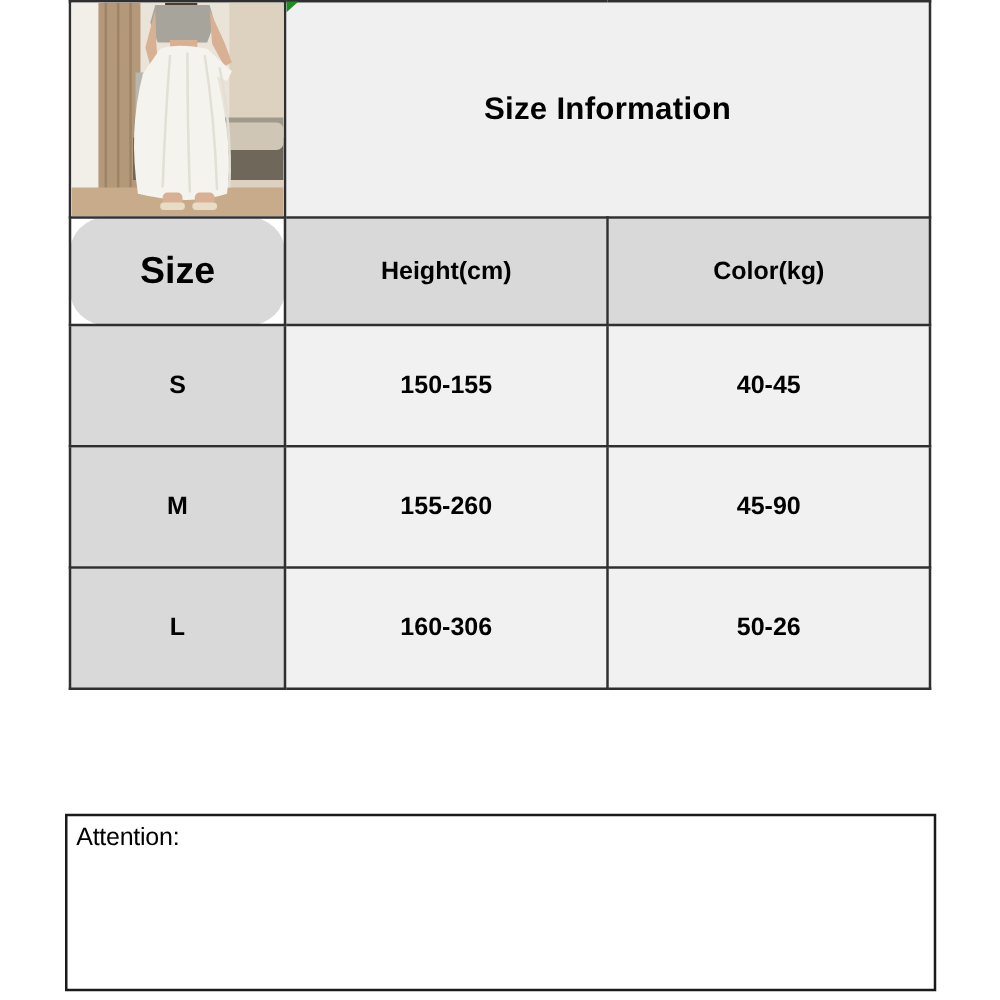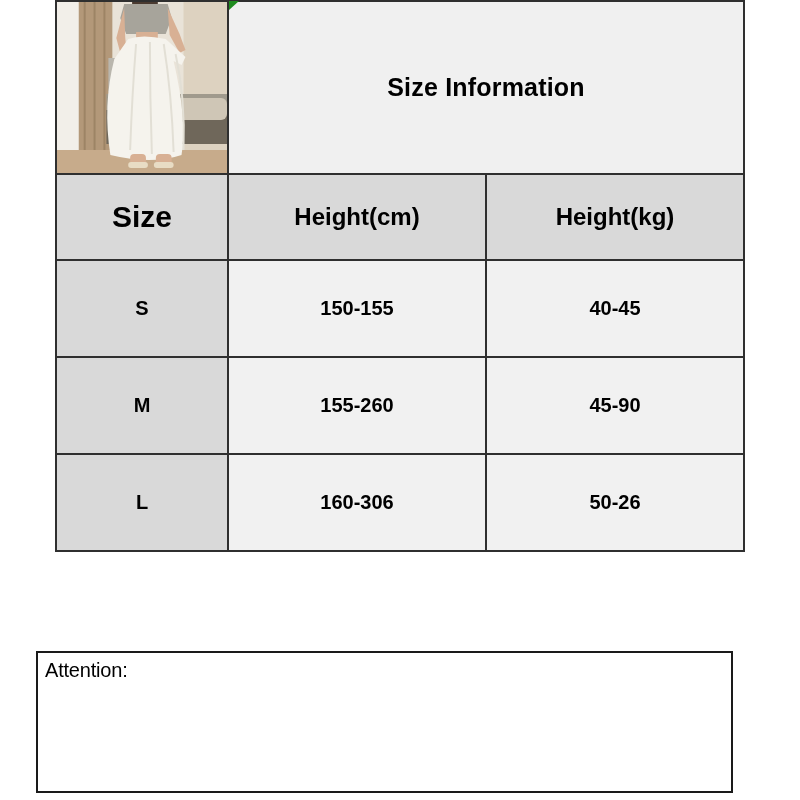--- a/index.html
+++ b/index.html
@@ -35,40 +35,40 @@
   td.banner-cell {
     background: var(--banner-bg, #f0f0f0);
     font-weight: bold;
     font-size: 25px;
     letter-spacing: 0.2px;
   }
   tr.header-row th {
     background: var(--header-bg, #d9d9d9);
     height: 86px;
     font-weight: bold;
-    font-size: 24px;
+    font-size: 20px;
   }
-  tr.header-row th.size-head { font-size: 30px; }
+  tr.header-row th.size-head { font-size: 30px; border-radius: 28px; }
   tr.data-row { height: 97px; }
   tr.data-row td { background: var(--cell-bg, #f1f1f1); font-weight: bold; font-size: 20px; }
   tr.data-row td.row-label { background: var(--header-bg, #d9d9d9); }
 
   
   .corner-marker {
     position: absolute;
     left: 229px; top: 1px;
     width: 10px; height: 9px;
     background: var(--corner-marker, #1f8c1f);
     clip-path: polygon(0 0, 100% 0, 0 100%);
   }
 
   
   .attention-box {
     position: absolute;
-    left: 36px; top: 651px;
+    left: 52px; top: 651px;
     width: 697px; height: 142px;
     background: #ffffff;
     border: 2px solid #1a1a1a;
     padding: 3px 7px;
     font-size: 20px;
     line-height: 28.5px;
     letter-spacing: -0.2px;
   }
 
   
@@ -121,21 +121,21 @@
               </g>
             </g>
           </svg>
         </td>
         <td class="banner-cell" colspan="2">Size Information</td>
       </tr>
 
       <tr class="header-row">
         <th class="size-head">Size</th>
         <th>Height(cm)</th>
-        <th>Height(kg)</th>
+        <th>Color(kg)</th>
       </tr>
 
       <tr class="data-row">
         <td class="row-label">S</td>
         <td>150-155</td>
         <td>40-45</td>
       </tr>
       <tr class="data-row">
         <td class="row-label">M</td>
         <td>155-260</td>

